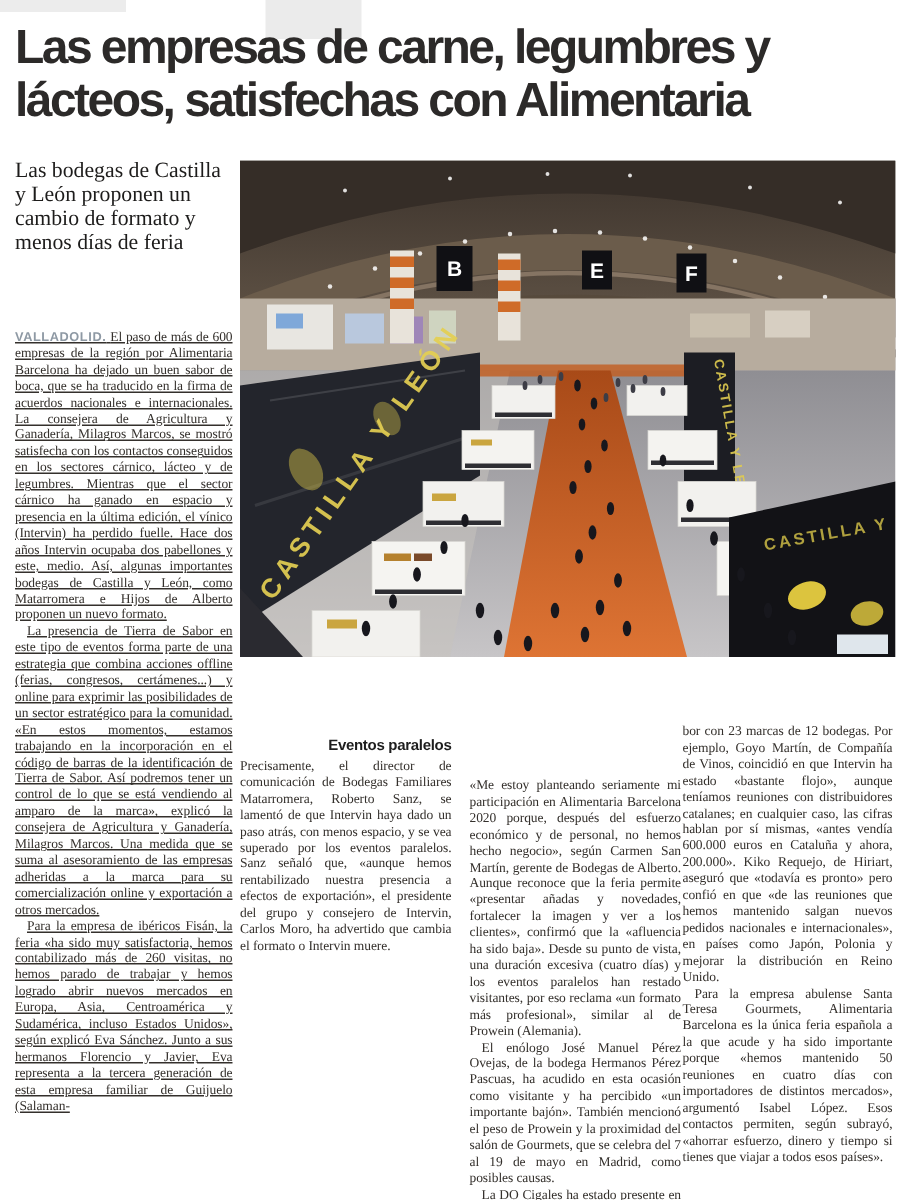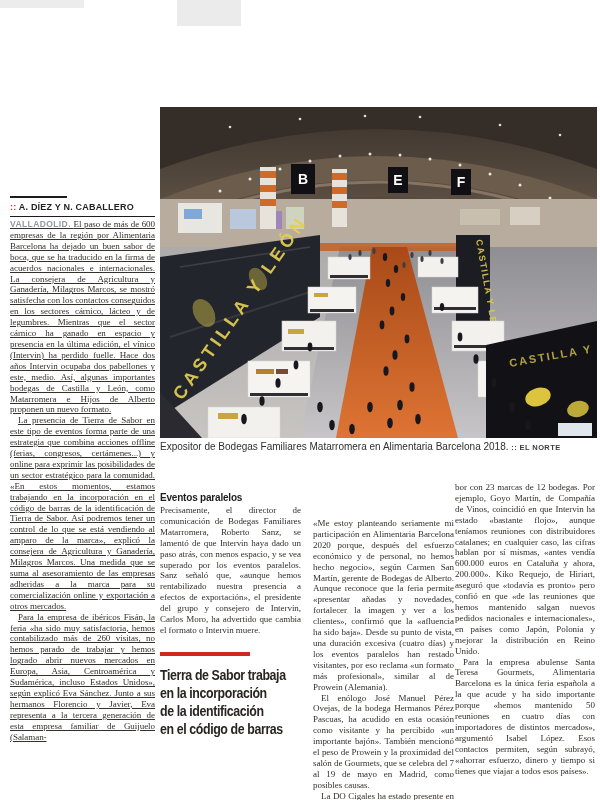--- a/index.html
+++ b/index.html
@@ -38,47 +38,41 @@
   .caption{margin-top:3px;font-family:"Liberation Sans",sans-serif;
            font-size:10px;line-height:12px;color:#2f2f2f;}
   .caption .credit{font-size:7.5px;font-weight:bold;letter-spacing:.4px;color:#3c3c3c;}
 
   .lowcol{position:absolute;top:482px;}
   .col2{left:160px;width:141px;}
   .col3{left:313px;width:141px;margin-top:36px;}
   .col4{left:455px;width:140px;font-family:Liberation Serif, serif;}
 
   .subhead{font-family:"Liberation Sans",sans-serif;font-weight:bold;
-           font-size:10px;margin:10px 0 2px 0;color:#1d1d1d;letter-spacing:-0.2px;}
+           font-size:10px;margin:10px 0 2px 0;color:#1d1d1d;letter-spacing:-0.2px;text-align:right;}
 
   .pullquote{margin-top:16px;}
   .pq-rule{width:90px;height:4px;background:#d0281f;margin-bottom:10px;}
   .pq-text{font-family:"Liberation Sans",sans-serif;font-weight:bold;
            font-size:15.5px;line-height:18px;letter-spacing:-0.5px;color:#2a2424;
            width:176px;transform:scaleX(0.8);transform-origin:left top;
            white-space:pre-line;}
 </style>
 </head>
 <body>
 
 <div class="page">
 
   <div class="artifact a1"></div>
   <div class="artifact a2"></div>
 
-
-
-  <div class="byline-block">
-    <div class="byline-rule-top"></div>
-    <div class="byline">
-      <span class="marker">::</span>
-      <span>A. DÍEZ Y N. CABALLERO</span>
-    </div>
-    <div class="byline-rule"></div>
-  </div>
+  <h1 class="headline">Las empresas de carne, legumbres y lácteos, satisfechas con Alimentaria</h1>
+
+  <h2 class="subheadline">Las bodegas de Castilla y León proponen un cambio de formato y menos días de feria</h2>
+
 
   <div class="bodytext col1">
     <p><span class="dateline">VALLADOLID.</span> <span>El paso de más de 600 empresas de la región por Alimentaria Barcelona ha dejado un buen sabor de boca, que se ha traducido en la firma de acuerdos nacionales e internacionales. La consejera de Agricultura y Ganadería, Milagros Marcos, se mostró satisfecha con los contactos conseguidos en los sectores cárnico, lácteo y de legumbres. Mientras que el sector cárnico ha ganado en espacio y presencia en la última edición, el vínico (Intervin) ha perdido fuelle. Hace dos años Intervin ocupaba dos pabellones y este, medio. Así, algunas importantes bodegas de Castilla y León, como Matarromera e Hijos de Alberto proponen un nuevo formato.</span></p>
     <p class="ind">La presencia de Tierra de Sabor en este tipo de eventos forma parte de una estrategia que combina acciones offline (ferias, congresos, certámenes...) y online para exprimir las posibilidades de un sector estratégico para la comunidad. «En estos momentos, estamos trabajando en la incorporación en el código de barras de la identificación de Tierra de Sabor. Así podremos tener un control de lo que se está vendiendo al amparo de la marca», explicó la consejera de Agricultura y Ganadería, Milagros Marcos. Una medida que se suma al asesoramiento de las empresas adheridas a la marca para su comercialización online y exportación a otros mercados.</p>
     <p class="ind">Para la empresa de ibéricos Fisán, la feria «ha sido muy satisfactoria, hemos contabilizado más de 260 visitas, no hemos parado de trabajar y hemos logrado abrir nuevos mercados en Europa, Asia, Centroamérica y Sudamérica, incluso Estados Unidos», según explicó Eva Sánchez. Junto a sus hermanos Florencio y Javier, Eva representa a la tercera generación de esta empresa familiar de Guijuelo (Salaman-</p>
   </div>
 
   <figure class="photo">
     <svg width="437" height="331" viewBox="0 0 437 331">
       <defs>
@@ -244,41 +238,27 @@
             <ellipse cx="262" cy="152" rx="1.6" ry="3"></ellipse>
           <ellipse cx="270" cy="146" rx="1.6" ry="3"></ellipse>
             <ellipse cx="190" cy="150" rx="1.6" ry="3"></ellipse>
           <ellipse cx="282" cy="154" rx="1.6" ry="3"></ellipse>
             <ellipse cx="244" cy="158" rx="1.6" ry="3"></ellipse>
         </g>
       </g>
 
       <polygon points="0,285 42,331 0,331" fill="#2a2a30"></polygon>
     </svg>
-    <figcaption class="caption">
-      <span>Expositor de Bodegas Familiares Matarromera en Alimentaria Barcelona 2018.</span>
-      <span class="credit">
-        <span>::</span>
-        <span>EL NORTE</span>
-      </span>
-    </figcaption>
   </figure>
 
   <div class="lowcol col2">
     <div class="bodytext">
       <h3 class="subhead">Eventos paralelos</h3>
       <p>Precisamente, el director de comunicación de Bodegas Familiares Matarromera, Roberto Sanz, se lamentó de que Intervin haya dado un paso atrás, con menos espacio, y se vea superado por los eventos paralelos. Sanz señaló que, «aunque hemos rentabilizado nuestra presencia a efectos de exportación», el presidente del grupo y consejero de Intervin, Carlos Moro, ha advertido que cambia el formato o Intervin muere.</p>
     </div>
-    <div class="pullquote">
-      <div class="pq-rule"></div>
-      <div class="pq-text">Tierra de Sabor trabaja
-en la incorporación
-de la identificación
-en el código de barras</div>
-    </div>
   </div>
 
   <div class="lowcol col3 bodytext">
     <p>«Me estoy planteando seriamente mi participación en Alimentaria Barcelona 2020 porque, después del esfuerzo económico y de personal, no hemos hecho negocio», según Carmen San Martín, gerente de Bodegas de Alberto. Aunque reconoce que la feria permite «presentar añadas y novedades, fortalecer la imagen y ver a los clientes», confirmó que la «afluencia ha sido baja». Desde su punto de vista, una duración excesiva (cuatro días) y los eventos paralelos han restado visitantes, por eso reclama «un formato más profesional», similar al de Prowein (Alemania).</p>
     <p class="ind">El enólogo José Manuel Pérez Ovejas, de la bodega Hermanos Pérez Pascuas, ha acudido en esta ocasión como visitante y ha percibido «un importante bajón». También mencionó el peso de Prowein y la proximidad del salón de Gourmets, que se celebra del 7 al 19 de mayo en Madrid, como posibles causas.</p>
     <p class="ind">La DO Cigales ha estado presente en el expositor de Tierra de Sa-</p>
   </div>
 
   <div class="lowcol col4 bodytext">
     <p>bor con 23 marcas de 12 bodegas. Por ejemplo, Goyo Martín, de Compañía de Vinos, coincidió en que Intervin ha estado «bastante flojo», aunque teníamos reuniones con distribuidores catalanes; en cualquier caso, las cifras hablan por sí mismas, «antes vendía 600.000 euros en Cataluña y ahora, 200.000». Kiko Requejo, de Hiriart, aseguró que «todavía es pronto» pero confió en que «de las reuniones que hemos mantenido salgan nuevos pedidos nacionales e internacionales», en países como Japón, Polonia y mejorar la distribución en Reino Unido.</p>

